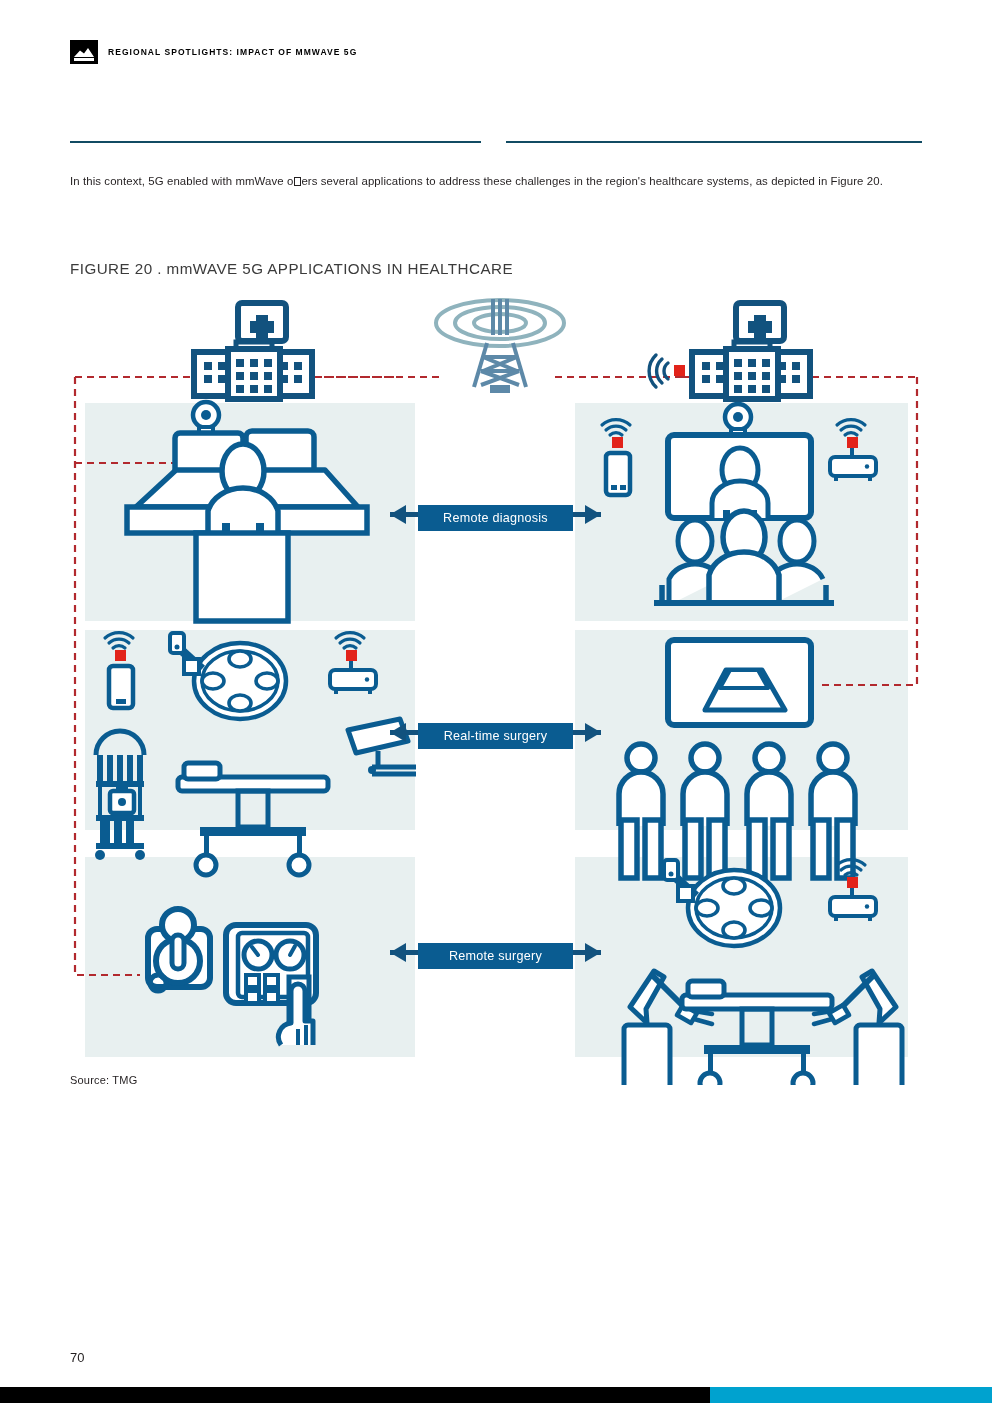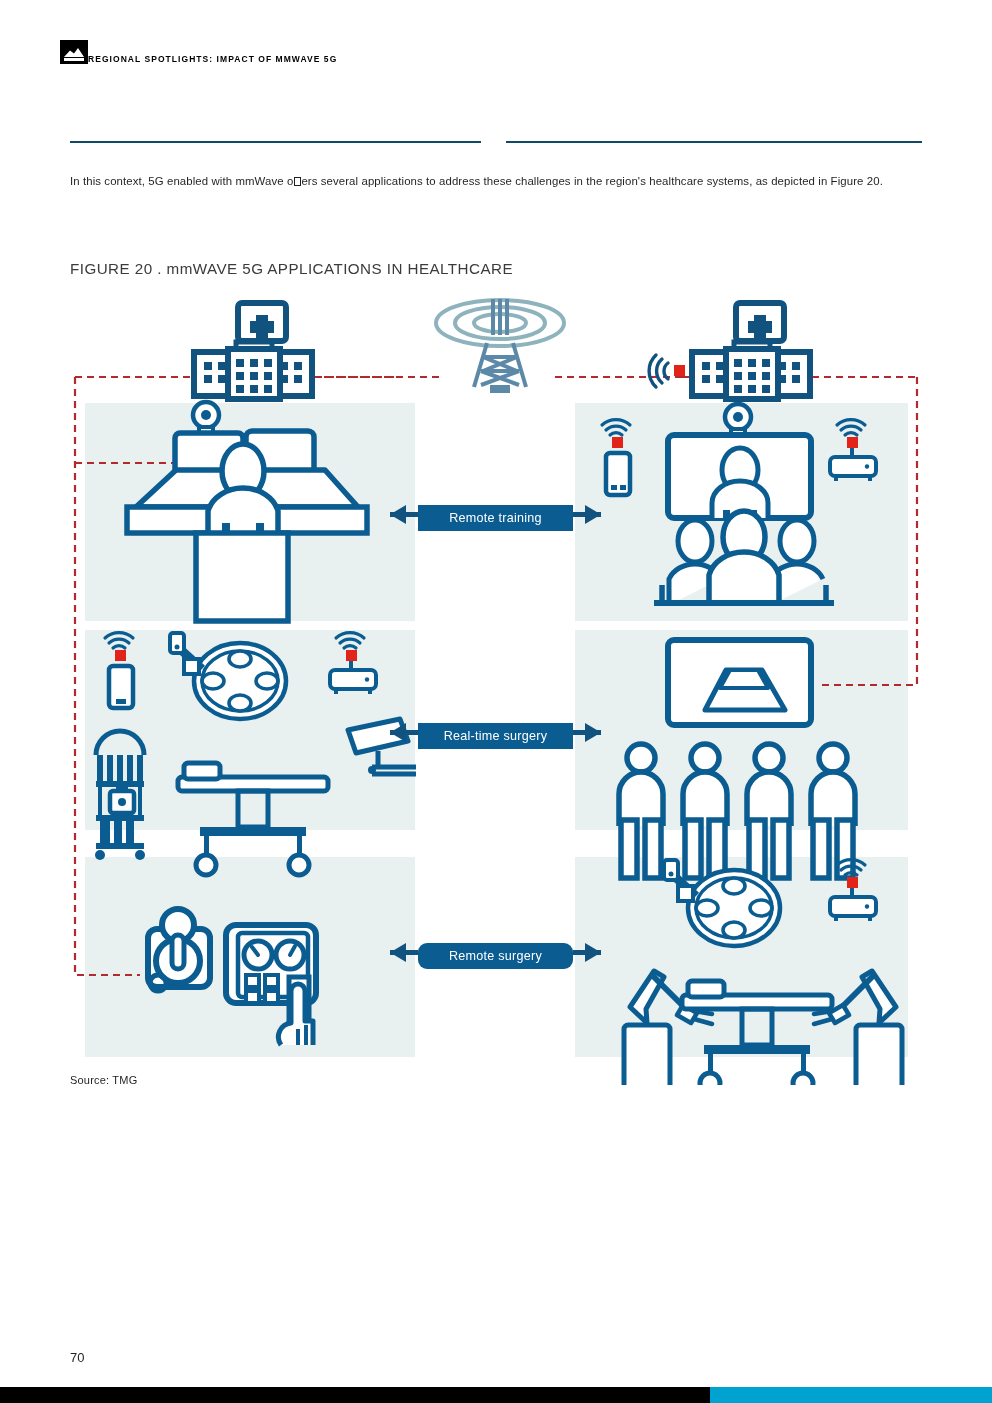--- a/index.html
+++ b/index.html
@@ -4,21 +4,21 @@
 <style>
   html,body{margin:0;padding:0;background:#ffffff;}
   body{
     width:992px;height:1403px;position:relative;overflow:hidden;
     font-family:"Liberation Sans","DejaVu Sans",sans-serif;
     color:#231f20;
   }
   .page{position:absolute;inset:0;}
 
   
-  .hdr{position:absolute;left:60px;top:40px;display:flex;align-items:flex-end;gap:0;}
+  .hdr{position:absolute;left:70px;top:40px;display:flex;align-items:center;gap:10px;}
   .hdr-logo{width:28px;height:24px;background:#000;position:relative;overflow:hidden;}
   .hdr-logo .mtn{position:absolute;left:4px;bottom:7px;width:20px;height:10px;}
   .hdr-logo .bar{position:absolute;left:4px;bottom:3px;width:20px;height:3px;background:#fff;}
   .hdr-title{
     font-size:8.5px;letter-spacing:1.05px;font-weight:700;color:#000;white-space:nowrap;
   }
 
   
   .rule{position:absolute;height:1.6px;background:#114b63;}
   .rule-a{left:70px;top:141px;width:411px;}
@@ -46,21 +46,21 @@
 
   
   .chip{
     position:absolute;background:#0a5c91;color:#ffffff;
     font-size:12.6px;letter-spacing:.25px;
     display:flex;align-items:center;justify-content:center;
     height:26px;
   }
   .chip-diag{left:418px;top:505px;width:155px;}
   .chip-train{left:418px;top:723px;width:155px;}
-  .chip-surg{left:418px;top:943px;width:155px;border-radius:9px;}
+  .chip-surg{left:418px;top:943px;width:155px;}
 
   
   .source{
     position:absolute;left:70px;top:1074px;
     font-size:11px;font-weight:400;color:#231f20;letter-spacing:.2px;
   }
 
   
   .pageno{position:absolute;left:70px;top:1350px;font-size:13px;color:#231f20;}
   .foot-black{position:absolute;left:0;top:1387px;width:710px;height:16px;background:#000;}
@@ -464,21 +464,21 @@
         <polygon points="390,667.5 406,658 406,677"></polygon>
       </g>
       <g>
         <rect x="573" y="665" width="28" height="5"></rect>
         <polygon points="601,667.5 585,658 585,677"></polygon>
       </g>
     </g>
   </svg>
   </div>
 
-  <div class="chip chip-diag">Remote training</div>
+  <div class="chip chip-diag">Remote diagnosis</div>
   <div class="chip chip-train">Real-time surgery</div>
   <div class="chip chip-surg">Remote surgery</div>
 
   <div class="source">Source: TMG</div>
 
   <div class="pageno">70</div>
   <div class="foot-black"></div>
   <div class="foot-cyan"></div>
 
 </div>

